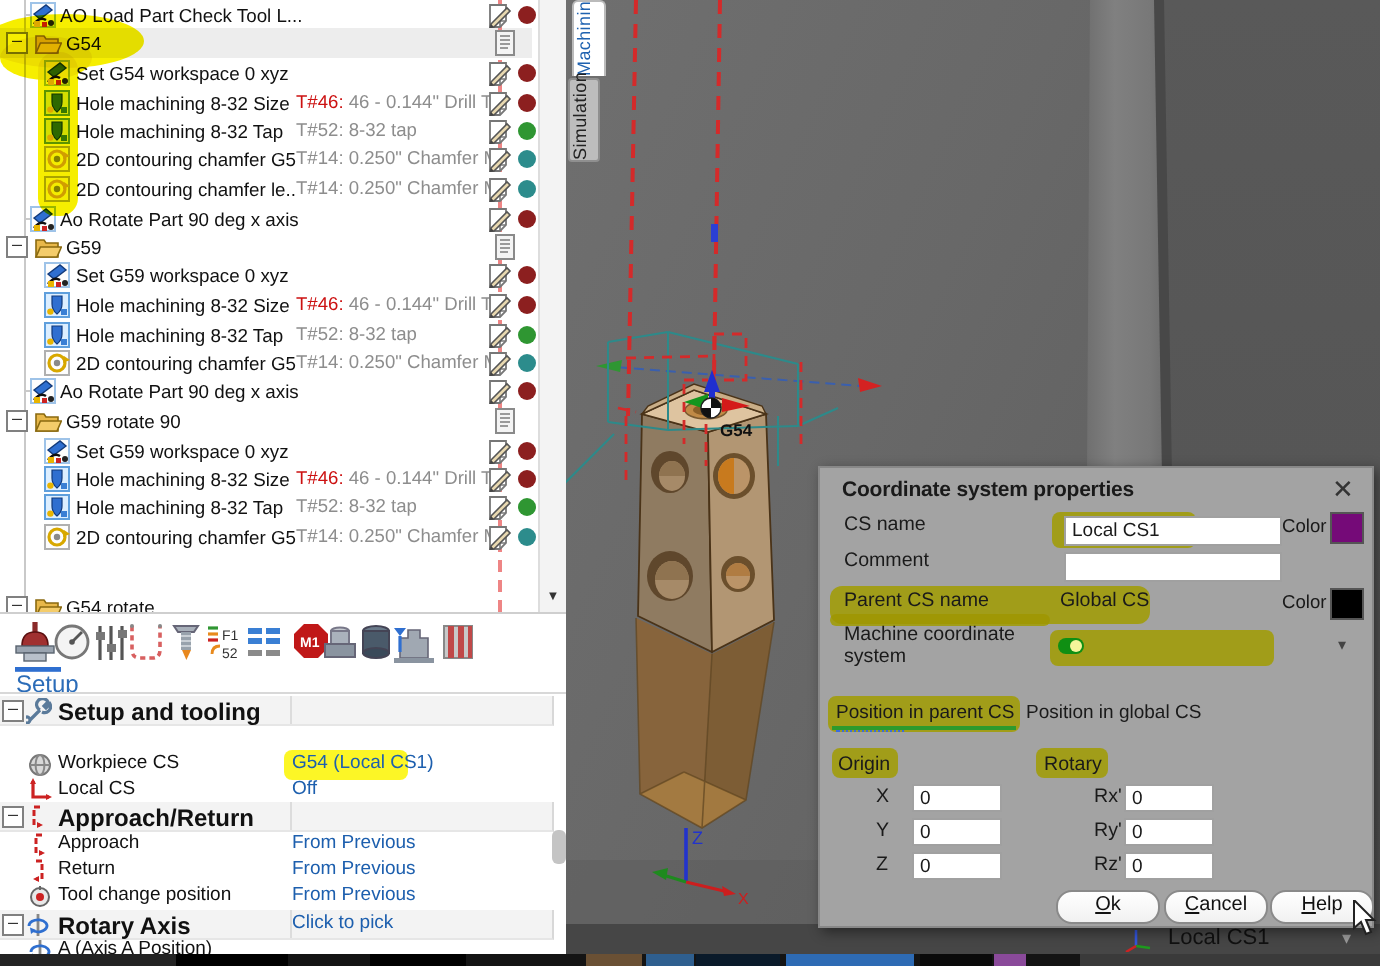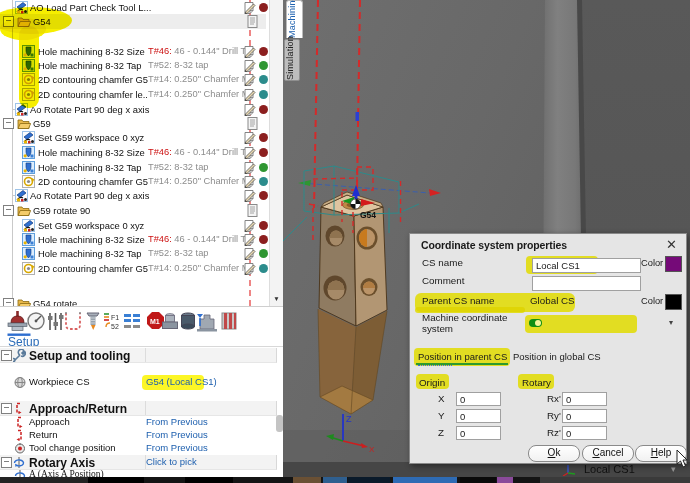--- a/index.html
+++ b/index.html
@@ -9,21 +9,21 @@
   #vp{left:283px;top:0;width:407px;height:477px;
       background:linear-gradient(115deg,#6f6f6f 0%,#686868 40%,#606060 75%,#5c5c5c 100%);overflow:hidden;}
   #vpdark{left:0;top:0;width:407px;height:477px;}
   .vtab{writing-mode:vertical-rl;transform:rotate(180deg);font-size:9px;letter-spacing:0.2px;
         text-align:center;}
   #tabM{left:3px;top:0;width:15px;height:37px;background:#fff;color:#1f62b0;
         border-radius:0 0 3px 3px;border:1px solid #bbb;border-top:none;}
   #tabS{left:1px;top:39px;width:14px;height:40px;background:#bdbdbd;color:#222;
         border:1px solid #8f8f8f;border-radius:2px;}
   
-  #dlg{left:409px;top:233px;width:276px;height:229px;background:#e5e5e5;border:1px solid #888;
+  #dlg{left:409px;top:233px;width:276px;height:229px;background:#a3a3a3;border:1px solid #888;
        box-shadow:2px 2px 6px rgba(0,0,0,0.45);font-size:9.8px;color:#1a1a1a;z-index:30;}
   #dlg .ttl{left:11px;top:5px;font-size:10.5px;font-weight:bold;letter-spacing:-0.1px;}
   #dlg .x{left:256px;top:3px;font-size:13px;color:#333;}
   .inp{position:absolute;background:#fff;border:1px solid #a0a0a0;font-size:9.5px;
        font-family:"Liberation Sans",sans-serif;padding:0 0 0 3px;line-height:13px;}
   .hl{position:absolute;background:rgba(252,244,0,0.85);border-radius:4px;mix-blend-mode:multiply;}
   .sw{position:absolute;width:15px;height:14px;border:1px solid #555;}
   .btn{position:absolute;width:50px;height:15px;border:1px solid #8a8a8a;border-radius:8px;
        background:linear-gradient(#ffffff,#f1f1f1);text-align:center;line-height:14px;font-size:10px;color:#111;}
   .u{text-decoration:underline;}
@@ -239,20 +239,38 @@
 <div class="exp" style="left:3px;top:2px;">–</div>
 <svg class="abs" style="left:17px;top:1px;" width="14" height="13" viewBox="0 0 14 13">
         <path d="M1,3 h4 l1,1.5 h6 v7 h-11 z" fill="#e8b84a" stroke="#8a6a10" stroke-width="0.8"></path>
         <path d="M1,11.5 l2.2,-5 h10.5 l-2.2,5 z" fill="#f4cc6a" stroke="#8a6a10" stroke-width="0.8"></path>
       </svg>
 <span class="t" style="left:33px;">G54</span>
 <svg class="abs" style="left:247px;top:1px;" width="11" height="13" viewBox="0 0 11 13">
         <rect x="1" y="0.5" width="9" height="12" fill="#f4f4f4" stroke="#8a8a8a"></rect>
         <path d="M3,3 h5 M3,5 h5 M3,7 h5 M3,9 h4" stroke="#9a9a9a" stroke-width="0.9"></path>
       </svg>
+</div>
+<div class="trow" style="top:29px;">
+<svg class="abs" style="left:22px;top:1px;" width="13" height="13" viewBox="0 0 13 13">
+        <rect x="0.5" y="0.5" width="12" height="12" fill="#fdfdfd" stroke="#9ec3e8"></rect>
+        <polygon points="2,6 8,1.5 11,4 5,8.5" fill="#2f6fd0" stroke="#123a7a" stroke-width="0.7"></polygon>
+        <path d="M2,11 q3,-4 6,-2" stroke="#111" stroke-width="1.2" fill="none"></path>
+        <rect x="2" y="9.5" width="3" height="3" fill="#e8b400"></rect>
+        <rect x="6" y="10" width="2.5" height="2.5" fill="#cc2222"></rect>
+        <circle cx="10.5" cy="10.5" r="1.5" fill="#222"></circle>
+      </svg>
+<span class="t" style="left:38px;">Set G54 workspace 0 xyz</span>
+<svg class="abs" style="left:244px;top:1px;" width="12" height="13" viewBox="0 0 12 13">
+        <path d="M1,1.5 h8 v8 l-3,3 h-5 z" fill="#fff" stroke="#777" stroke-width="0.9"></path>
+        <path d="M9,9.5 l-3,0 l0,3" fill="none" stroke="#777" stroke-width="0.8"></path>
+        <path d="M1.5,11 L9.5,3 l1.5,1.5 L3,12.5 l-2,0.5 z" fill="#e8d8b0" stroke="#555" stroke-width="0.8"></path>
+        <path d="M1.5,11 L3,12.5 l-2,0.5 z" fill="#444"></path>
+      </svg>
+<div class="dot dr"></div>
 </div>
 <div class="trow" style="top:44px;">
 <svg class="abs" style="left:22px;top:1px;" width="13" height="13" viewBox="0 0 13 13">
         <rect x="0.5" y="0.5" width="12" height="12" fill="#dceeff" stroke="#5f9fdc"></rect>
         <path d="M4,2 h5 v4 q0,3 -2.5,5 q-2.5,-2 -2.5,-5 z" fill="#2f6fd0" stroke="#123a7a" stroke-width="0.6"></path>
         <circle cx="3.2" cy="9.8" r="1.6" fill="#e8b400"></circle>
         <rect x="8.5" y="8.5" width="3" height="3" fill="#3a7fd4"></rect>
       </svg>
 <span class="t" style="left:38px;">Hole machining 8-32 Size</span>
 <span class="d"><span class="tn">T#46:</span> 46 - 0.144" Drill Tv</span>
@@ -627,20 +645,29 @@
 <div class="grow" style="top:29px;">
 <svg class="abs" style="left:14px;top:0px;" width="13" height="13" viewBox="0 0 13 13">
         <circle cx="6" cy="6.5" r="5" fill="#d8d8d8" stroke="#777"></circle>
         <ellipse cx="6" cy="6.5" rx="2.2" ry="5" fill="none" stroke="#888"></ellipse>
         <line x1="1" y1="6.5" x2="11" y2="6.5" stroke="#888"></line>
       </svg>
 <span class="abs" style="left:29px;top:0;">Workpiece CS</span>
 <div class="hl" style="left:142px;top:-1px;width:62px;height:15px;"></div>
 <span class="gv">G54 (Local CS1)</span>
 </div>
+<div class="grow" style="top:42px;">
+<svg class="abs" style="left:14px;top:0px;" width="13" height="13" viewBox="0 0 13 13">
+        <path d="M2.5,1.5 v8 h8" stroke="#cc2222" stroke-width="1.6" fill="none"></path>
+        <polygon points="2.5,0 1,3 4,3" fill="#cc2222"></polygon>
+        <polygon points="12,9.5 9,8 9,11" fill="#cc2222"></polygon>
+      </svg>
+<span class="abs" style="left:29px;top:0;">Local CS</span>
+<span class="gv">Off</span>
+</div>
 <div class="grow" style="top:55px;">
 <div class="abs" style="left:0;top:-1px;width:276px;height:14px;background:#f3f3f3;border-bottom:1px solid #e6e6e6;border-right:1px solid #d8d8d8;"></div>
       <div class="abs" style="left:145px;top:-1px;width:1px;height:14px;background:#dcdcdc;"></div>
 <div class="exp" style="left:1px;top:1px;">–</div>
 <svg class="abs" style="left:13px;top:0px;" width="13" height="13" viewBox="0 0 13 13">
         <path d="M7,1.5 h-3 v9 h3" stroke="#cc2222" stroke-width="1.5" fill="none" stroke-dasharray="3 1.5"></path>
         <polygon points="8.5,10.5 5.5,9 5.5,12" fill="#cc2222"></polygon>
       </svg>
 <b class="abs" style="left:29px;top:0;">Approach/Return</b>
 </div>
@@ -680,21 +707,21 @@
       </svg>
 <b class="abs" style="left:29px;top:0;text-align:center;">Rotary Axis</b>
 <span class="gv">Click to pick</span>
 </div>
 <div class="grow" style="top:122px;">
 <svg class="abs" style="left:14px;top:0px;" width="13" height="13" viewBox="0 0 13 13">
         <line x1="6" y1="1" x2="6" y2="12" stroke="#888" stroke-width="1.4"></line>
         <path d="M1.5,7 a4.5,3 0 1 1 2,2.4" stroke="#2f6fd0" stroke-width="1.4" fill="none"></path>
         <polygon points="2.5,11 5,9 2,7.8" fill="#2f6fd0"></polygon>
       </svg>
-<span class="abs" style="left:29px;top:0;font-family:Liberation Serif, serif;">A (Axis A Position)</span>
+<span class="abs" style="left:29px;top:0;">A (Axis A Position)</span>
 </div>
 <div class="abs" style="left:276px;top:68px;width:7px;height:17px;background:#c4c4c4;border-radius:3px;"></div>
 </div>
 <div class="abs" style="left:0;top:477px;width:690px;height:6px;background:#141414;">
 <div class="abs" style="left:0px;top:0;width:88px;height:6px;background:#232323;"></div>
 <div class="abs" style="left:88px;top:0;width:56px;height:6px;background:#000;"></div>
 <div class="abs" style="left:185px;top:0;width:48px;height:6px;background:#000;"></div>
 <div class="abs" style="left:293px;top:0;width:28px;height:6px;background:#6a5034;"></div>
 <div class="abs" style="left:323px;top:0;width:24px;height:6px;background:#2f5f8f;"></div>
 <div class="abs" style="left:348px;top:0;width:42px;height:6px;background:#0a1a2a;"></div>

